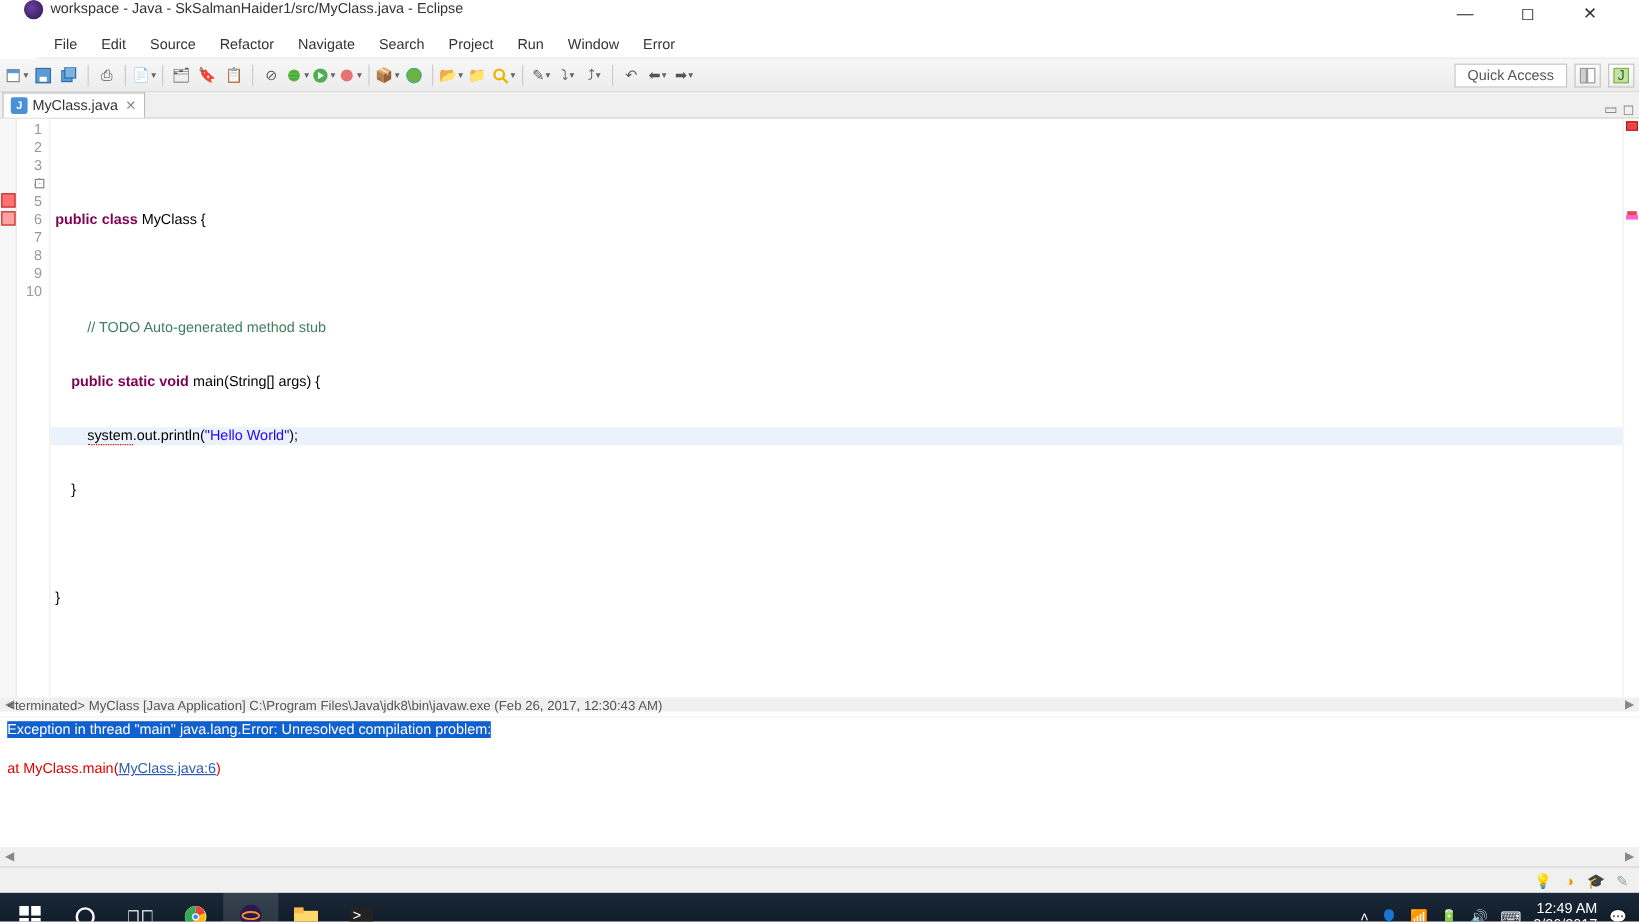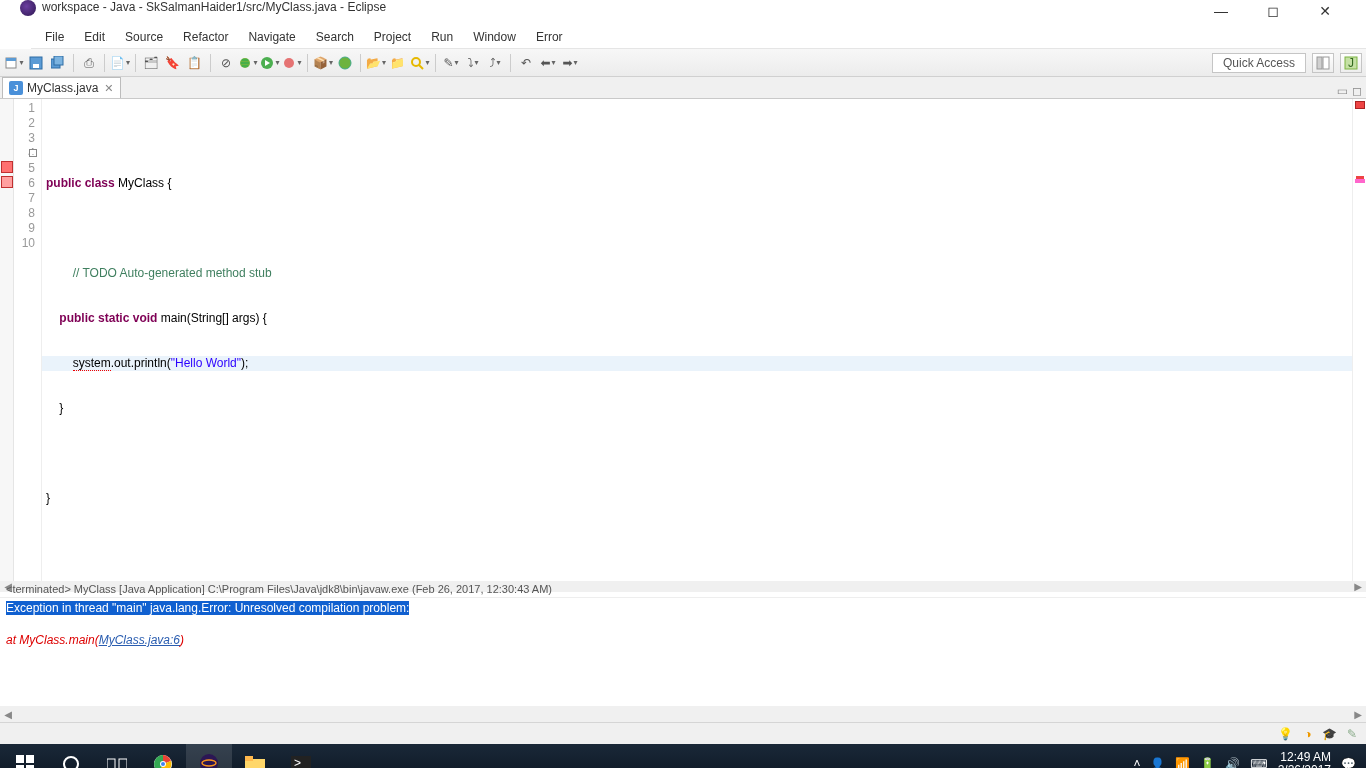--- a/index.html
+++ b/index.html
@@ -44,21 +44,21 @@
 .h-scroll .arrow { width: 16px; text-align: center; color: #888; font-size: 10px; }
 .h-scroll .track { flex: 1; }
 .console-tab-row { height: 22px; background: linear-gradient(#e8ecf3,#d8dde8); border-bottom: 1px solid #b9c2d0; display: flex; align-items: center; padding: 0 4px; }
 .console-tab { height: 20px; background: #fff; border: 1px solid #a8b2c2; border-bottom: none; display: flex; align-items: center; padding: 0 6px; gap: 4px; font-size: 11px; }
 .console-tab .c-icon { width: 12px; height: 12px; background: #fff; border: 1px solid #888; }
 .console-tools { margin-left: auto; display: flex; gap: 3px; }
 .console-tools .cbtn { width: 18px; height: 18px; display: inline-flex; align-items: center; justify-content: center; font-size: 11px; color: #666; }
 .console-header { padding: 2px 6px; color: #555; font-size: 11px; border-bottom: 1px solid #eee; background: #fff; }
 .console-body { height: 108px; background: #fff; font-family: Consolas, monospace; font-size: 12px; line-height: 16px; padding: 2px 6px; overflow: auto; }
 .console-body .sel-err { background: #1060d0; color: #fff; }
-.console-body .err-txt { color: #d00; font-style: italic; }
+.console-body .err-txt { color: #d00; }
 .console-body .link { color: #2a5db0; text-decoration: underline; }
 .statusbar { height: 22px; background: #f0f0f0; border-top: 1px solid #d5d5d5; display: flex; align-items: center; justify-content: flex-end; padding: 0 6px; gap: 6px; }
 .statusbar .sicon { width: 16px; height: 16px; display: inline-flex; align-items: center; justify-content: center; font-size: 12px; }
 .taskbar { height: 40px; background: linear-gradient(#1a2838,#0c1622); display: flex; align-items: center; padding: 0 2px; color: #fff; }
 .taskbar .tbtn { width: 46px; height: 40px; display: flex; align-items: center; justify-content: center; }
 .taskbar .tbtn.active { background: rgba(255,255,255,0.12); border-bottom: 2px solid #76b9ed; }
 .taskbar .spacer { flex: 1; }
 .tray { display: flex; align-items: center; gap: 10px; padding-right: 8px; font-size: 11px; }
 .tray .clock { text-align: right; line-height: 13px; font-size: 11px; }
 svg { display: block; }

